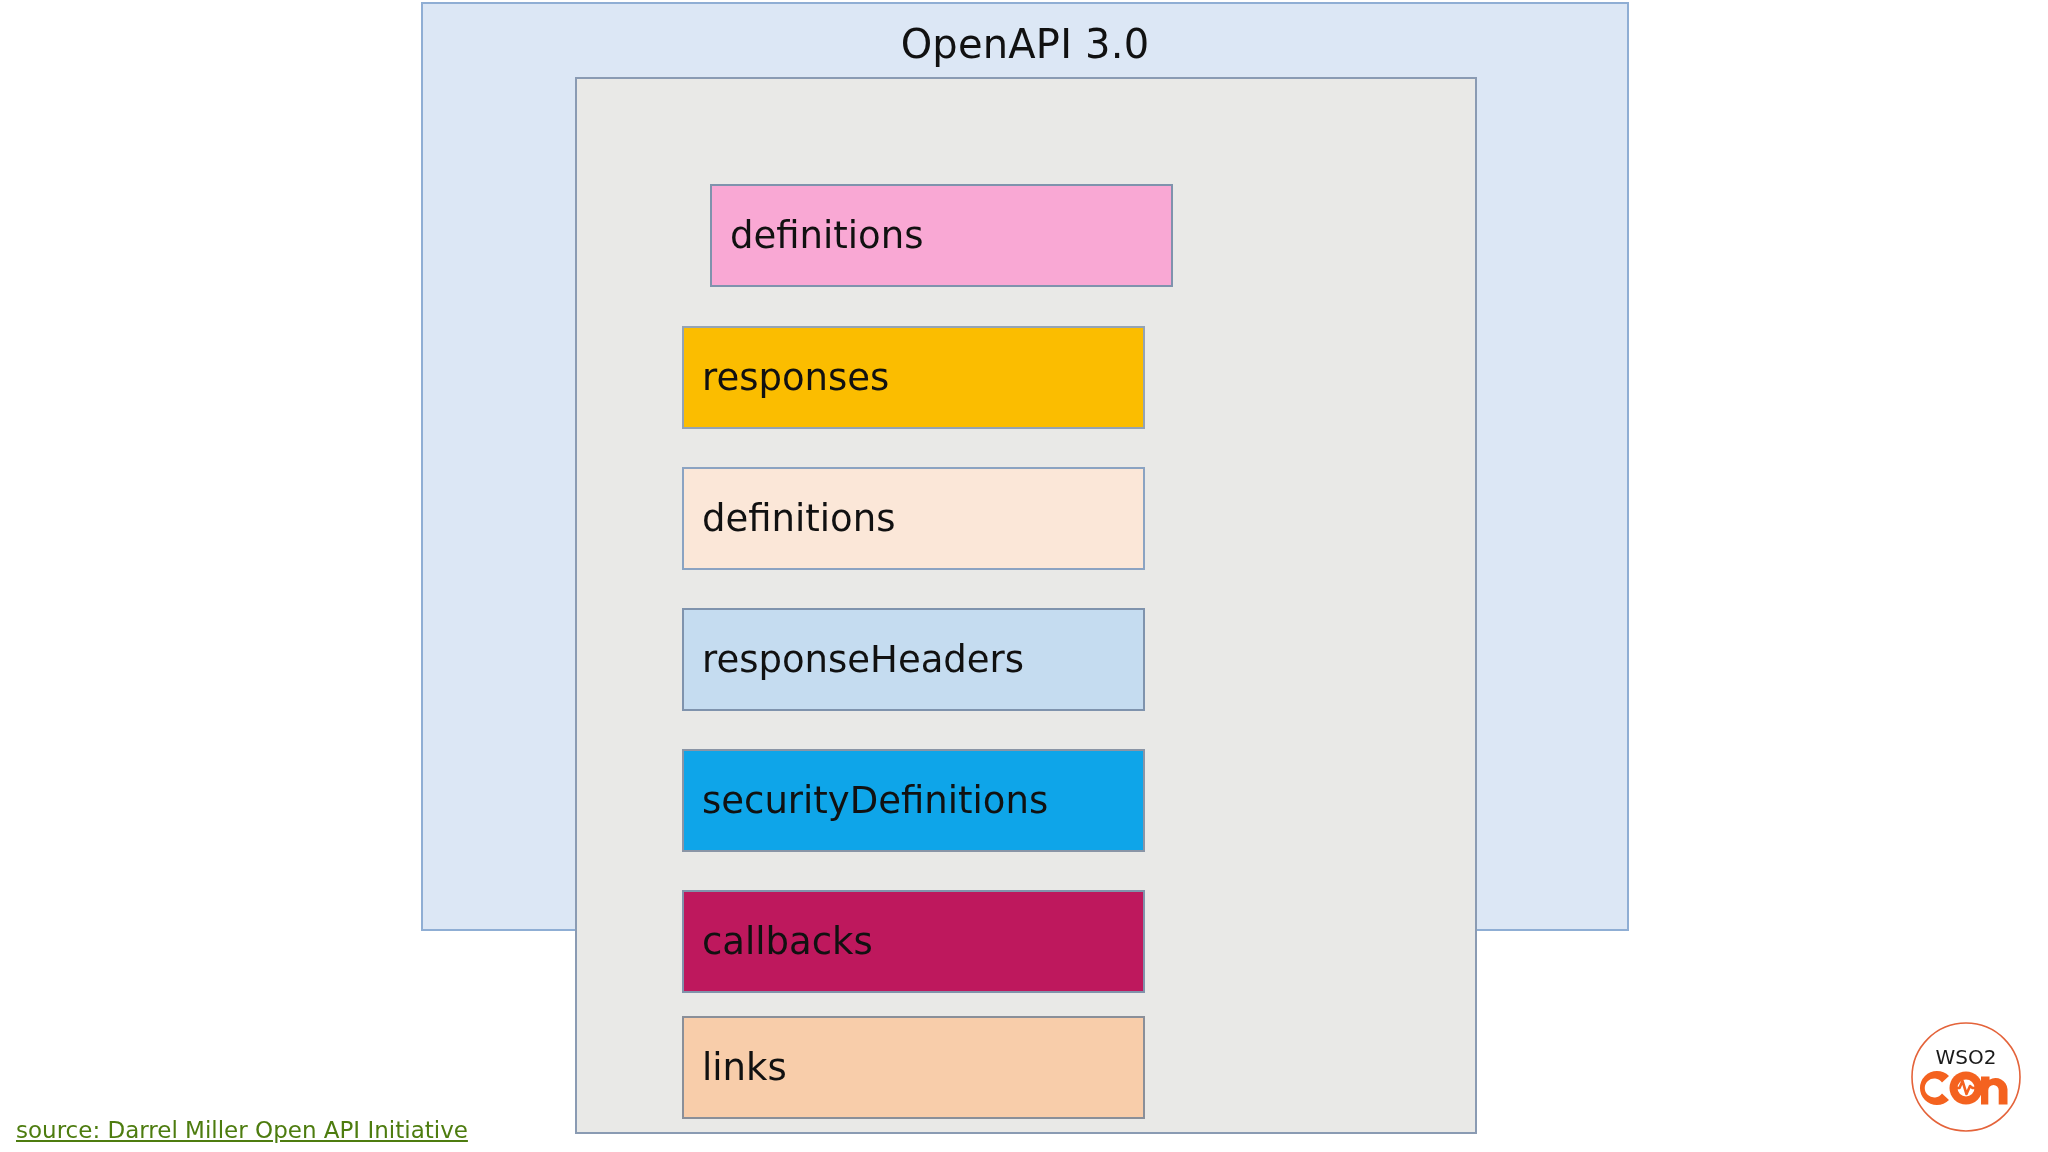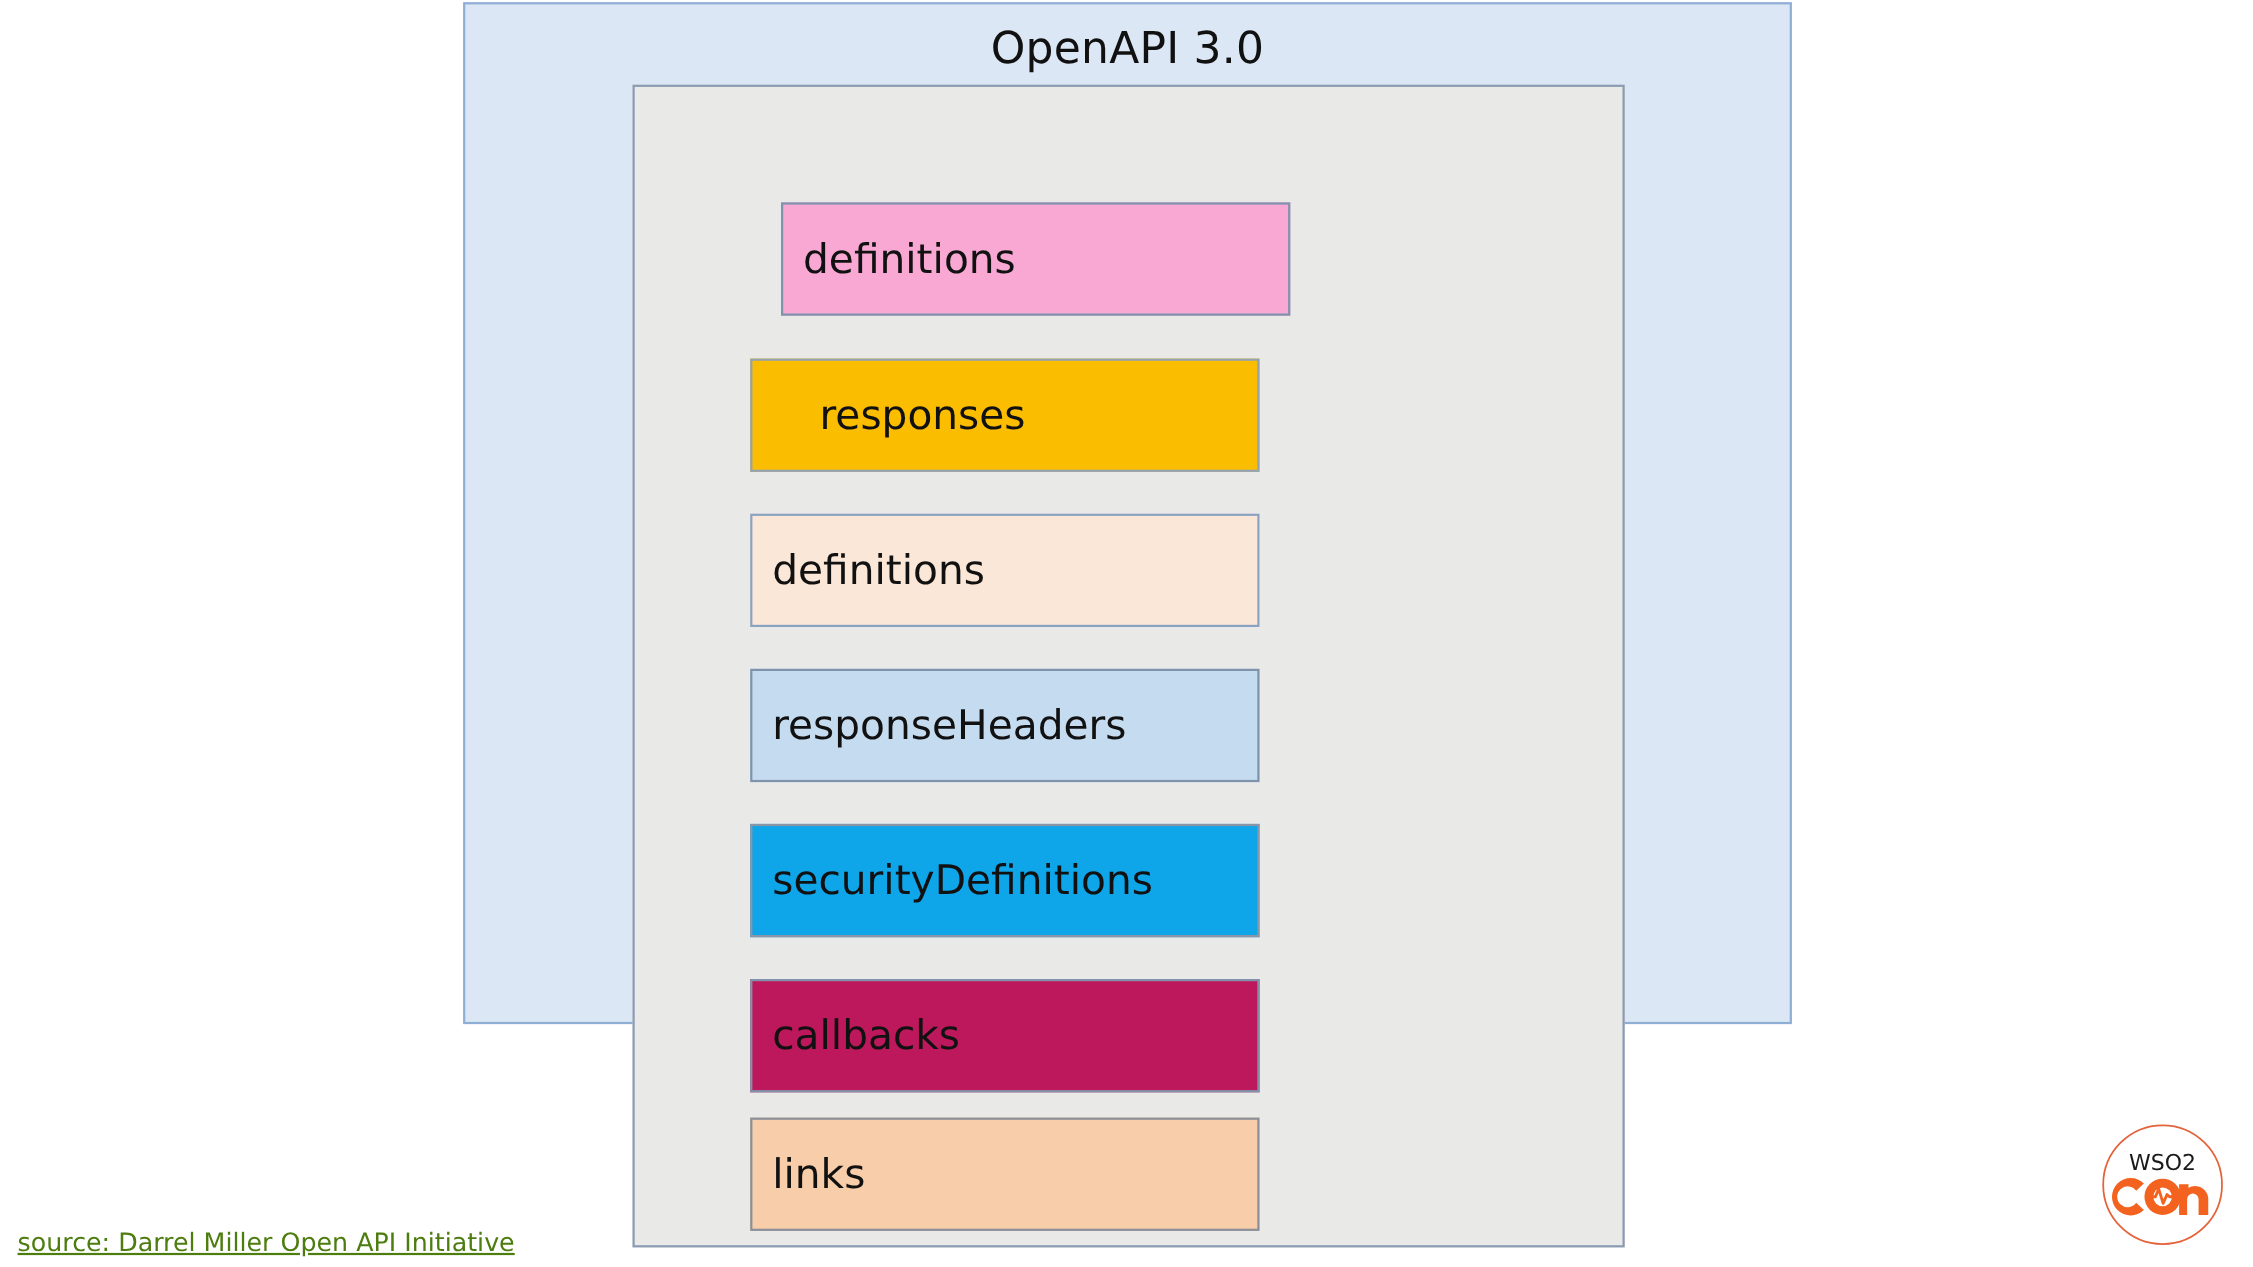--- a/index.html
+++ b/index.html
@@ -117,21 +117,21 @@
 
   <div class="components-panel">
 
 
     <div class="components-list">
 
       <div class="component-box" style="background:#f9a8d4; border-color:#7f93ad; margin-top:0;margin-left:28px;">
         <span class="component-box-label">definitions</span>
       </div>
 
-      <div class="component-box" style="background:#fbbd00; border-color:#93a3b5; margin-top:39px;padding-left:43px;">
+      <div class="component-box" style="background:#fbbd00; border-color:#93a3b5; margin-top:39px;">
         <span class="component-box-label">responses</span>
       </div>
 
       <div class="component-box" style="background:#fbe7d8; border-color:#8ba3c2; margin-top:38px;">
         <span class="component-box-label">definitions</span>
       </div>
 
       <div class="component-box" style="background:#c5dcf0; border-color:#7f93ad; margin-top:38px;">
         <span class="component-box-label">responseHeaders</span>
       </div>

